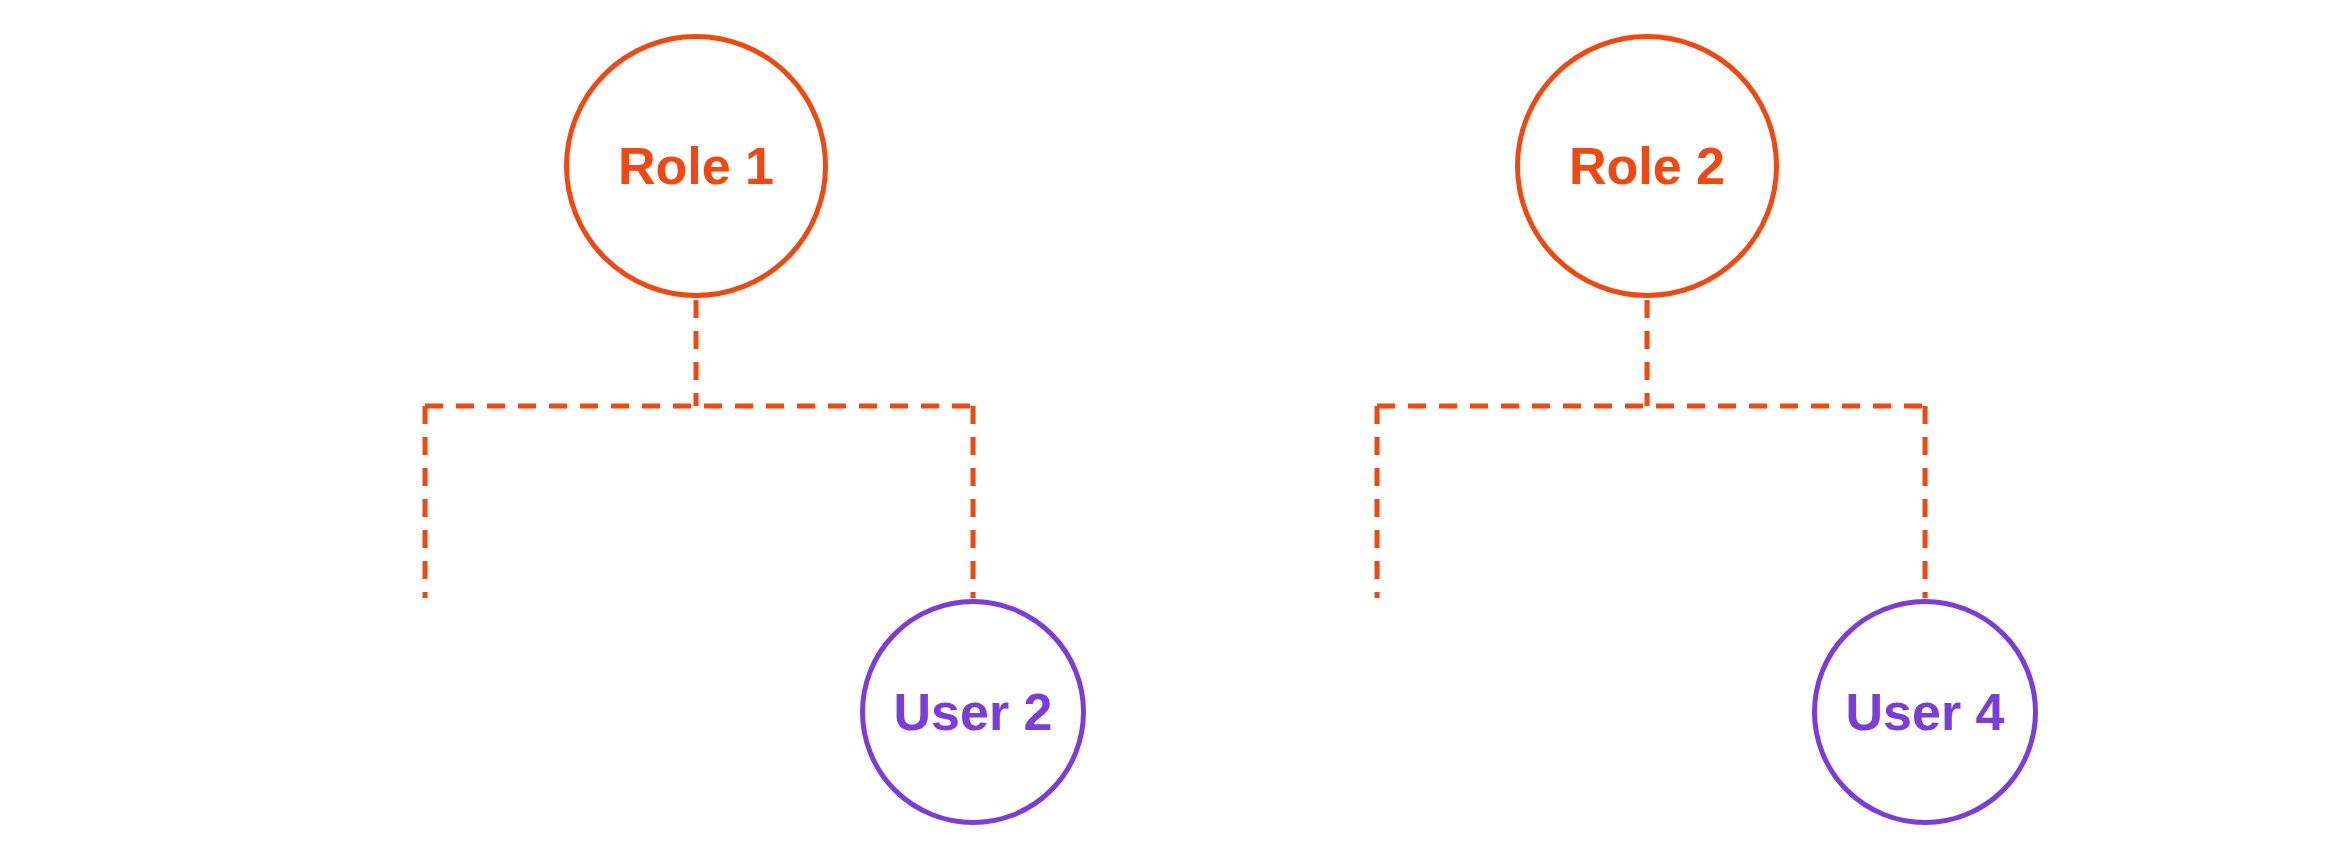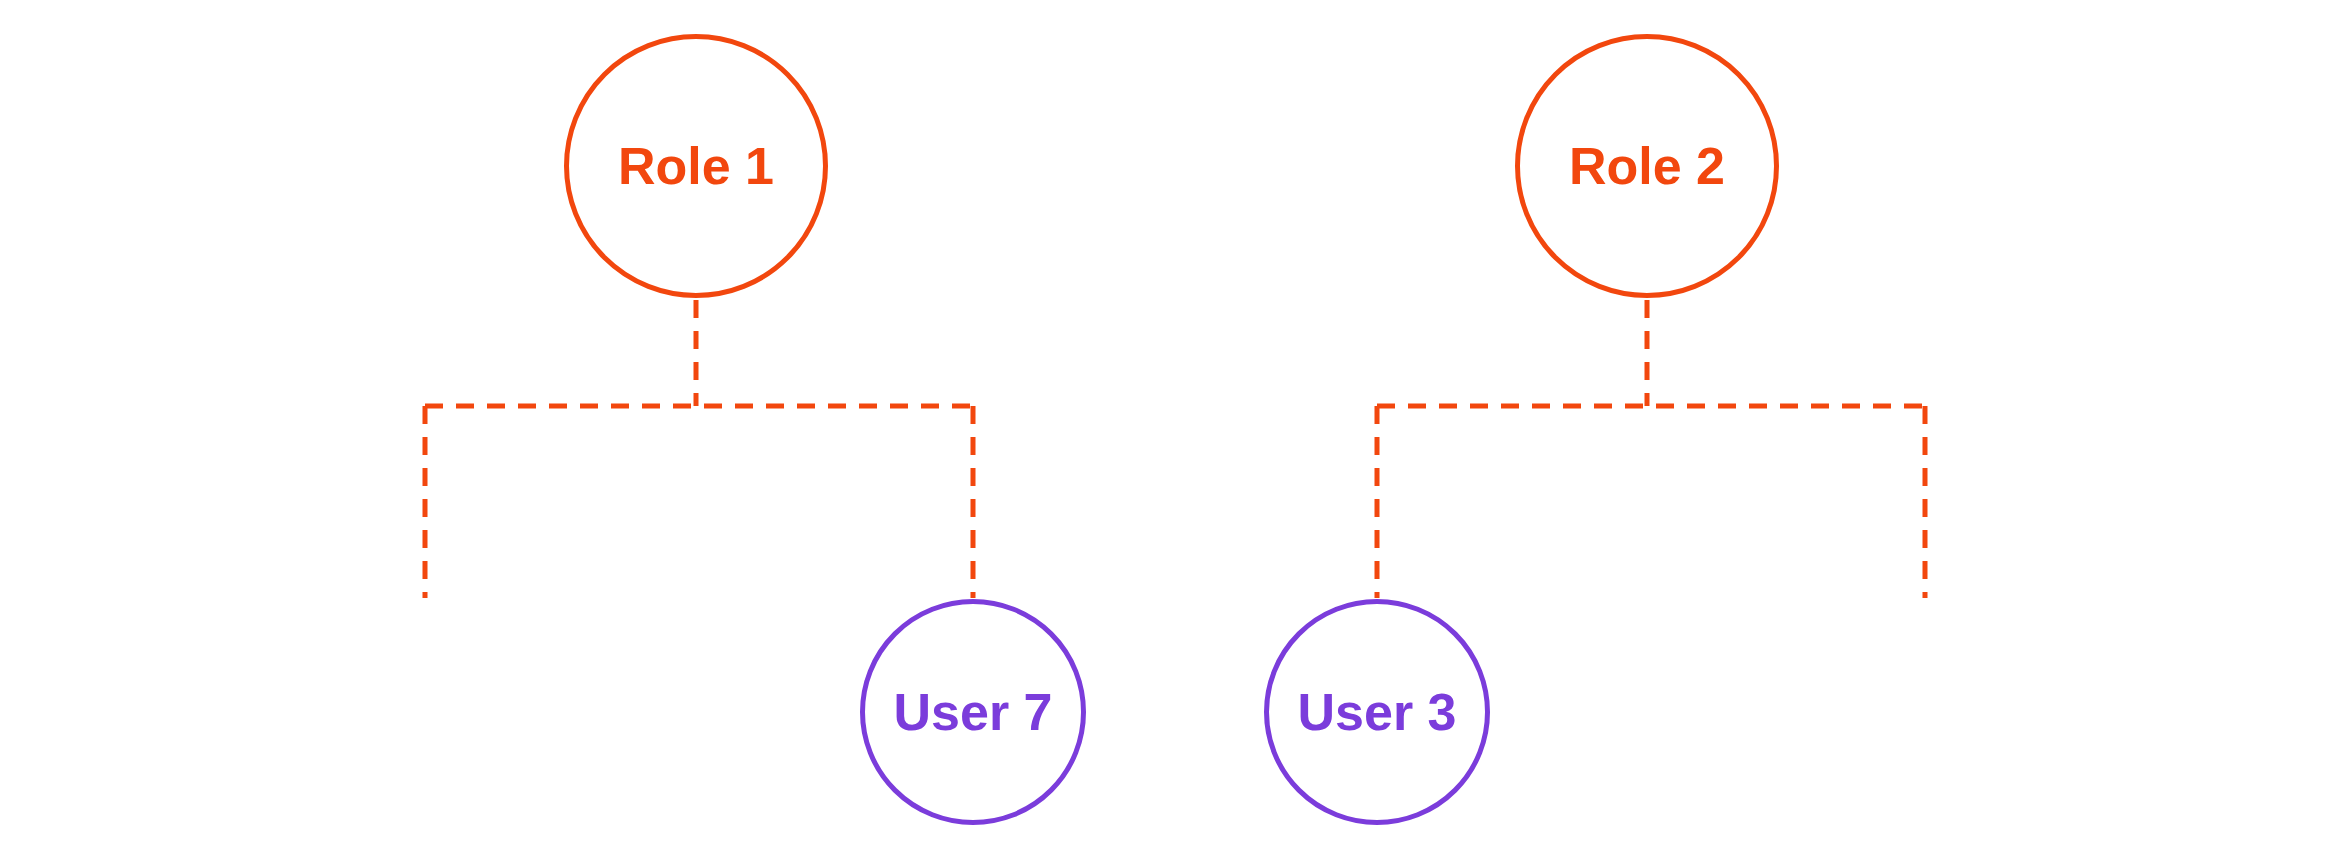--- a/index.html
+++ b/index.html
@@ -86,23 +86,23 @@
     <path class="dash" d="M 1647 300 L 1647 406" stroke="#F2470E"></path>
     <path class="dash" d="M 1377 406 L 1925 406" stroke="#F2470E"></path>
     <path class="dash" d="M 1377 406 L 1377 598" stroke="#F2470E"></path>
     <path class="dash" d="M 1925 406 L 1925 598" stroke="#F2470E"></path>
   </svg>
 
   <div id="role-1" class="node node-role">
     <span class="node-label">Role 1</span>
   </div>
   <div id="user-2" class="node node-user">
-    <span class="node-label">User 7</span>
+    <span class="node-label">User 2</span>
   </div>
 
   <div id="role-2" class="node node-role">
     <span class="node-label">Role 2</span>
   </div>
-  <div id="user-3" class="node node-user">
-    <span class="node-label">User 3</span>
+  <div id="user-4" class="node node-user">
+    <span class="node-label">User 4</span>
   </div>
 
 </div>
 
 </body></html>

